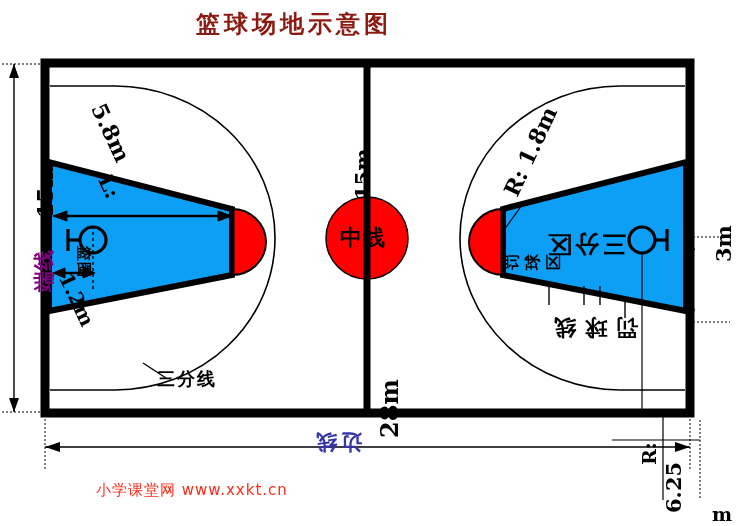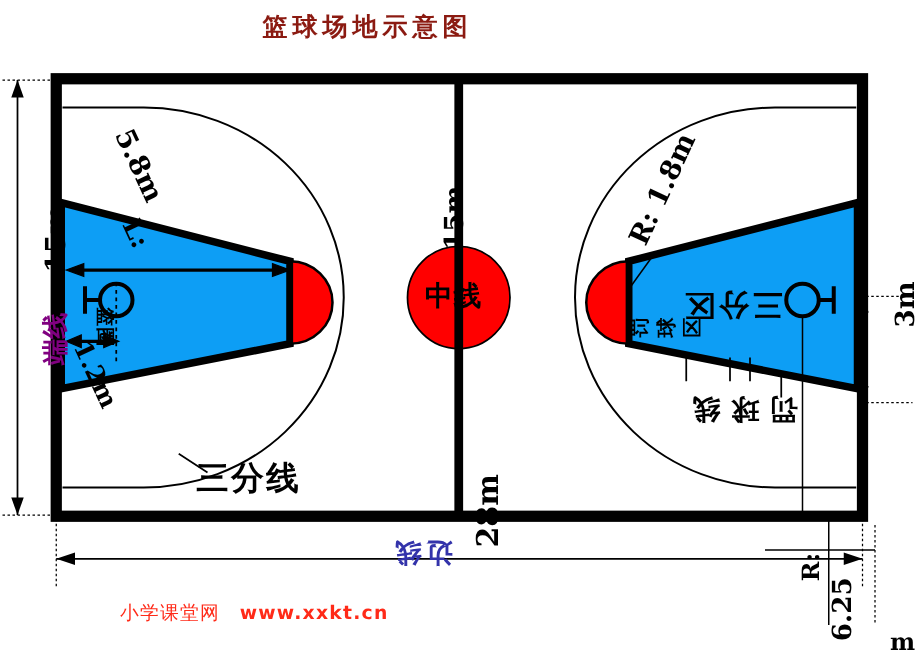--- a/index.html
+++ b/index.html
@@ -20,21 +20,21 @@
     width: 737px;
     height: 526px;
   }
   .title {
     position: absolute;
     left: 0;
     top: 8px;
     width: 588px;
     text-align: center;
     font-family: "DejaVu Serif", "Liberation Serif", serif;
-    font-size: 20px;
+    font-size: 24px;
     font-weight: bold;
     color: #8b1a11;
     letter-spacing: 4px;
   }
   .footer {
     position: absolute;
     left: 96px;
     top: 481px;
     font-family: "DejaVu Sans", "Liberation Sans", sans-serif;
     font-size: 15px;
@@ -185,21 +185,21 @@
   </div>
 
   <div class="lbl" style="left:74px; top:270px; font-size:20px;">
     <span style="display:inline-block; transform:rotate(65deg); transform-origin:0 0;">1.2m</span>
   </div>
 
   <div style="position:absolute; left:93px; top:246px; font-size:15px;">
     <span class="cn" style="display:inline-block; transform:rotate(90deg); transform-origin:0 0; letter-spacing:1px;">篮圈</span>
   </div>
 
-  <div class="lbl cn" style="left:157px; top:370px; font-size:26px; letter-spacing:2px;">三分线</div>
+  <div class="lbl cn" style="left:157px; top:370px; font-size:18px; letter-spacing:2px;">三分线</div>
 
   <div class="lbl" style="left:352px; top:200px; font-size:21px;">
     <span class="rot90" style="display:inline-block;">15m</span>
   </div>
 
   <div class="lbl cn" style="left:340px; top:227px; font-size:22px; letter-spacing:1px;text-align:right;">中线</div>
 
   <div class="lbl" style="left:500px; top:190px; font-size:22px;">
     <span style="display:inline-block; transform:rotate(-65deg); transform-origin:0 0;">R: 1.8m</span>
   </div>
@@ -229,16 +229,16 @@
   </div>
 
   <div class="lbl" style="left:663px; top:513px; font-size:21px;">
     <span class="rot90" style="display:inline-block;">6.25</span>
   </div>
 
   <div class="lbl" style="left:712px; top:505px; font-size:19px;">m</div>
 
   <div class="footer">
     <span>小学课堂网</span>
-    <span style="margin-left:10px;font-weight:bold;">www.xxkt.cn</span>
+    <span style="">www.xxkt.cn</span>
   </div>
 
 </div>
 
 </body></html>

